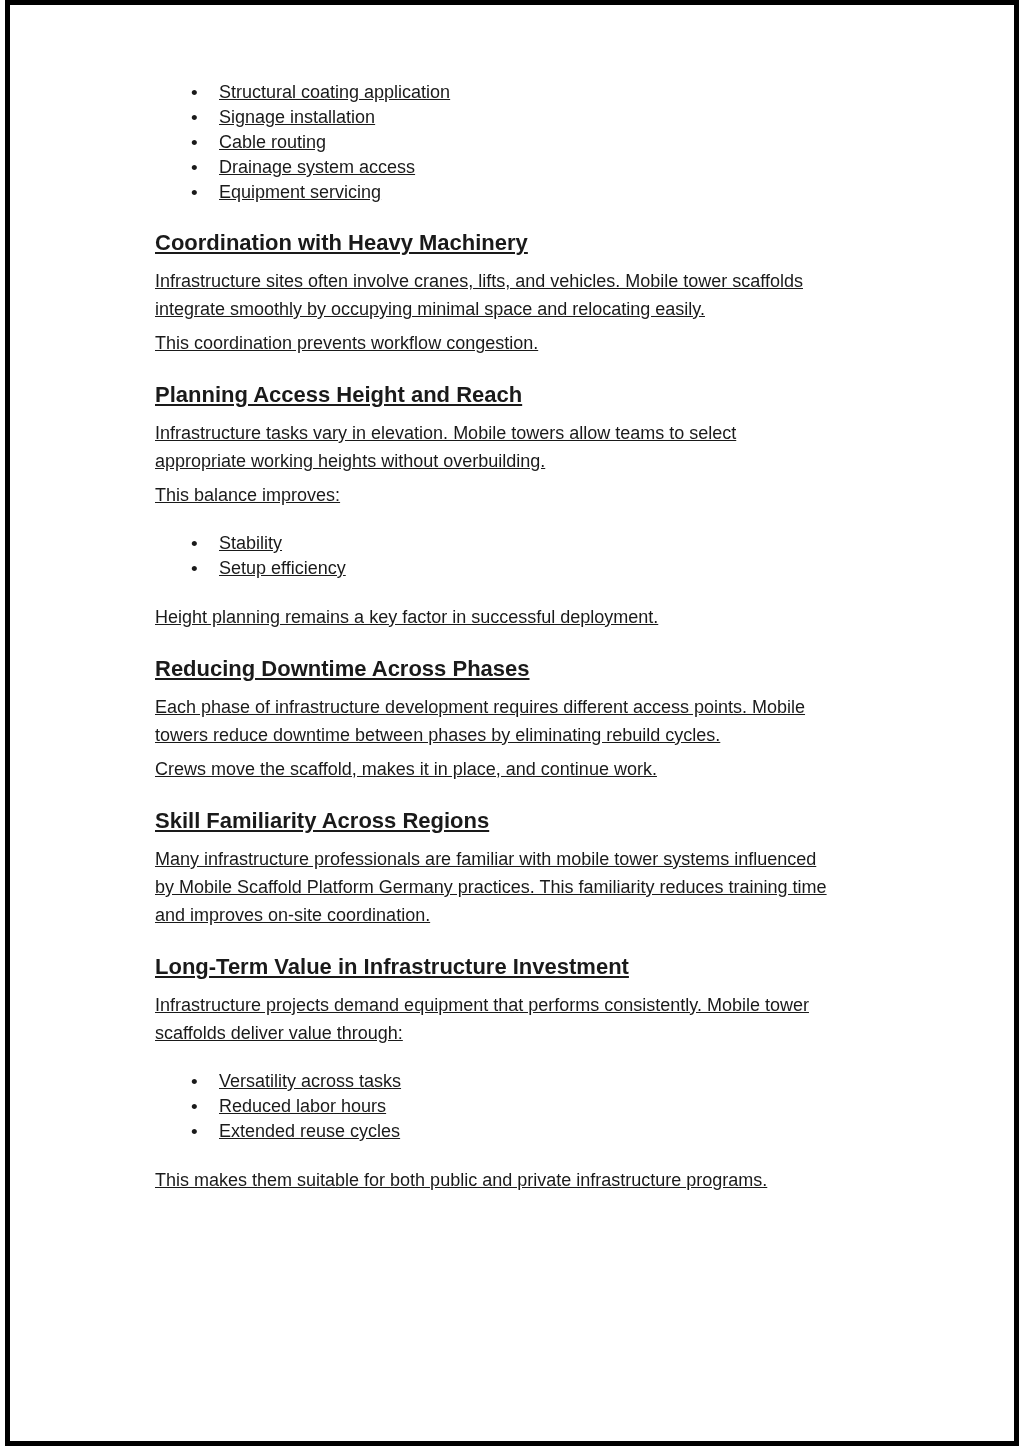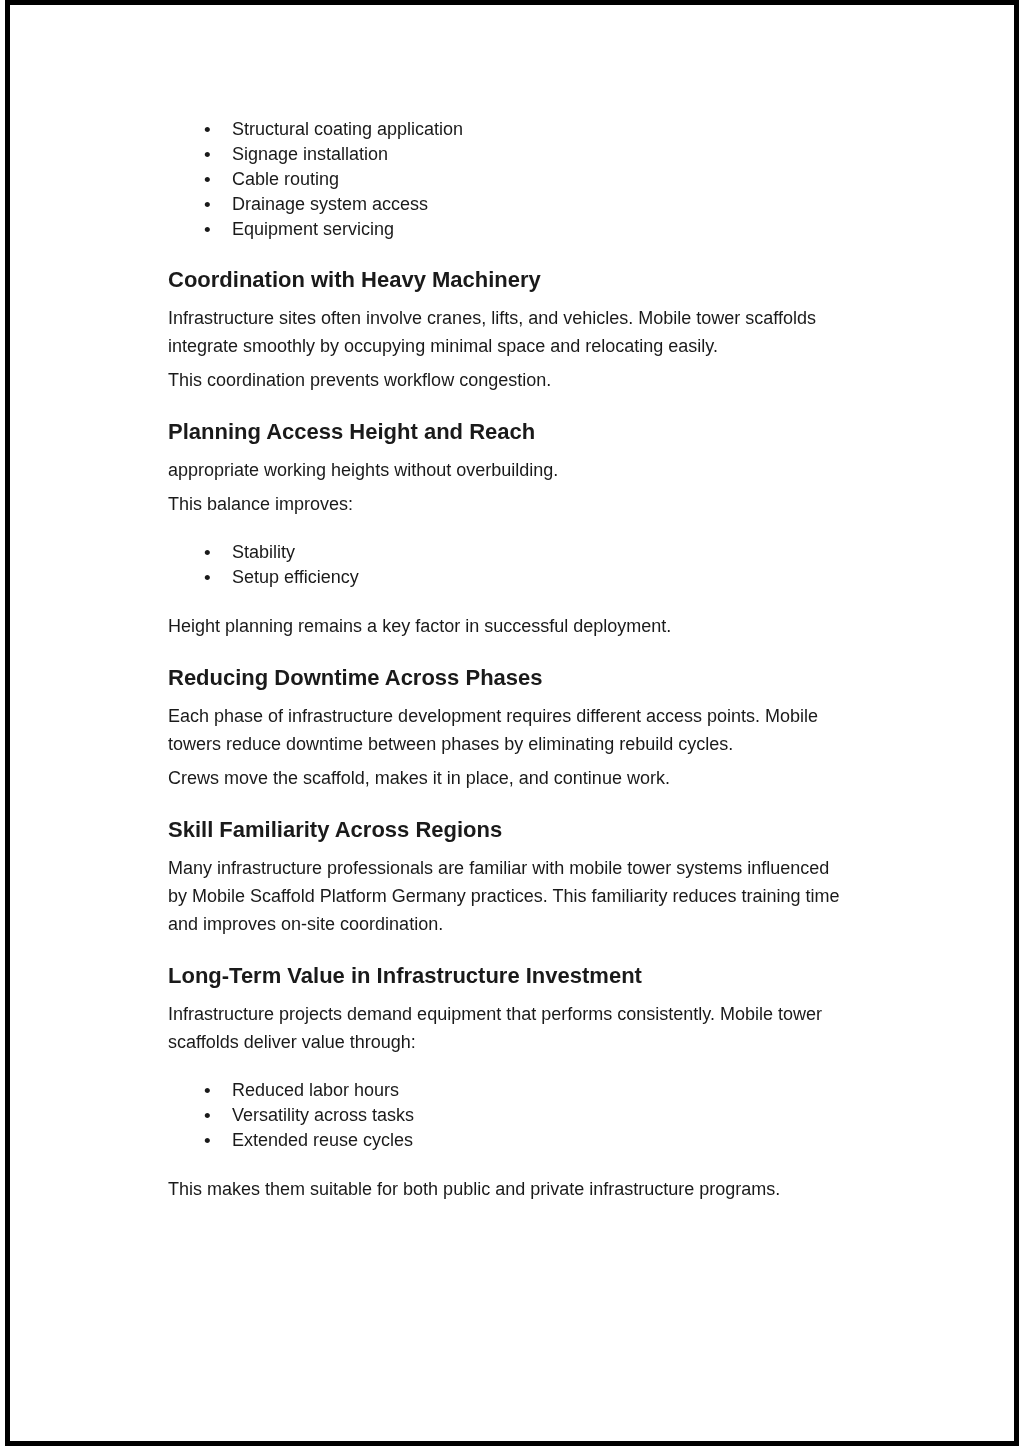--- a/index.html
+++ b/index.html
@@ -14,25 +14,26 @@
   }
   .frame {
     position: absolute;
     top: 0; left: 5px; right: 5px; bottom: 2px;
     border: 5px solid #000000;
     box-sizing: border-box;
     pointer-events: none;
   }
   .content {
     position: absolute;
-    left: 168px;
+    left: 155px;
     top: 0;
     width: 740px;
-    padding-top: 117px;
+    padding-top: 80px;
     font-size: 18px;
+    text-decoration: underline;
   }
   ul.bullets {
     list-style: none;
     margin: 22px 0;
     padding: 0;
   }
   .content > ul.bullets:first-child { margin-top: 0; }
   ul.bullets li {
     position: relative;
     padding-left: 64px;
@@ -83,20 +84,21 @@
     <span class="line">integrate smoothly by occupying minimal space and relocating easily.</span>
   </div>
 
   <div class="para">
     <span class="line">This coordination prevents workflow congestion.</span>
   </div>
 
   <div class="heading">Planning Access Height and Reach</div>
 
   <div class="para">
+    <span class="line">Infrastructure tasks vary in elevation. Mobile towers allow teams to select</span>
     <span class="line">appropriate working heights without overbuilding.</span>
   </div>
 
   <div class="para">
     <span class="line">This balance improves:</span>
   </div>
 
   <ul class="bullets">
     <li>Stability</li>
     <li>Setup efficiency</li>
@@ -126,22 +128,22 @@
   </div>
 
   <div class="heading">Long-Term Value in Infrastructure Investment</div>
 
   <div class="para">
     <span class="line">Infrastructure projects demand equipment that performs consistently. Mobile tower</span>
     <span class="line">scaffolds deliver value through:</span>
   </div>
 
   <ul class="bullets">
+    <li>Versatility across tasks</li>
     <li>Reduced labor hours</li>
-    <li>Versatility across tasks</li>
     <li>Extended reuse cycles</li>
   </ul>
 
   <div class="para">
     <span class="line">This makes them suitable for both public and private infrastructure programs.</span>
   </div>
 
 </div>
 
 </body></html>

